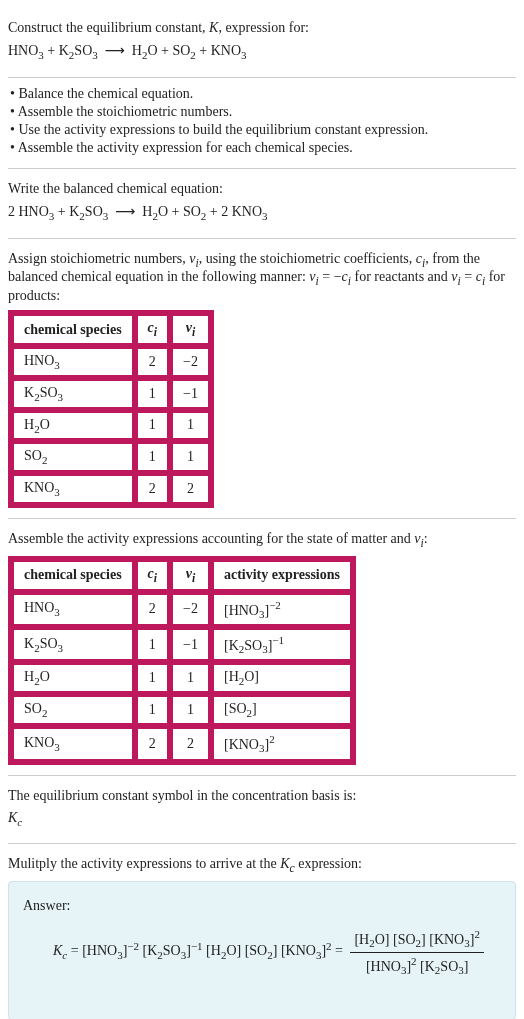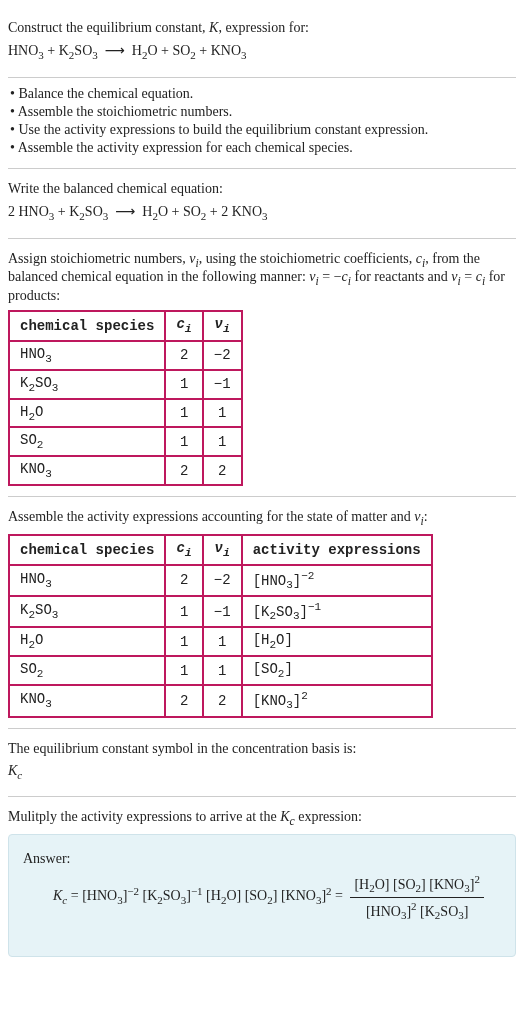--- a/index.html
+++ b/index.html
@@ -22,38 +22,37 @@
   .bullet { margin: 2px 0; padding-left: 2px; }
   .chem sub, .math sub { font-size: 11px; vertical-align: sub; }
   .chem sup, .math sup { font-size: 11px; vertical-align: super; }
   i { font-style: italic; }
   table.data {
     border-collapse: collapse;
     margin-top: 6px;
     font-size: 14px;
   }
   table.data th, table.data td {
-    border: 2px solid #be185d;
+    border: 6px solid #be185d;
     padding: 4px 10px;
     text-align: left;
-    font-family: Liberation Mono, monospace;
   }
   table.data td.center, table.data th.center { text-align: center; }
   .answerbox {
     background: #e6f3f7;
     border: 1px solid #cfe3ea;
     border-radius: 4px;
     padding: 10px 14px 29px 14px;
     margin-top: 6px;
   }
   .frac {
     display: inline-block;
     vertical-align: middle;
     text-align: center;
-    margin: 0 4px;
+    margin: 8px 4px;
   }
   .frac .num { display:block; border-bottom:1px solid #222; padding:0 4px 2px 4px;}
   .frac .den { display:block; padding:2px 4px 0 4px;}
   .eqline { margin: 6px 0; }
   .indent { display:block; padding-left: 30px; }
 </style>
 </head>
 <body>
 
 <div class="section">

